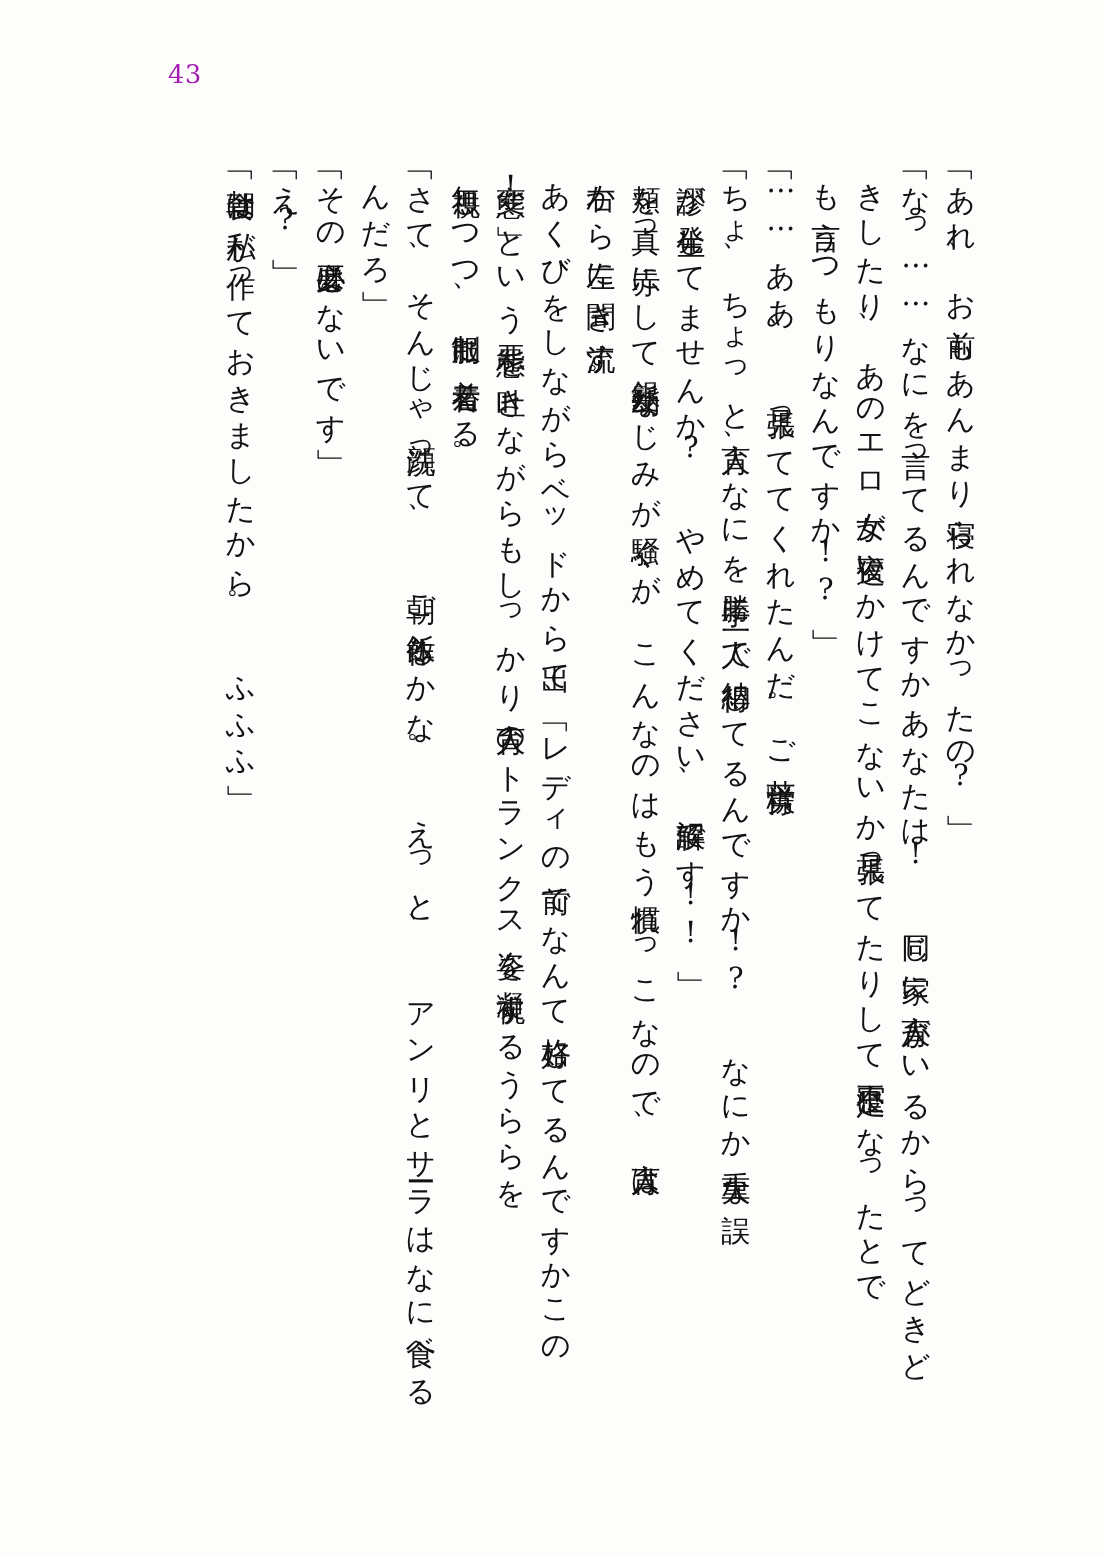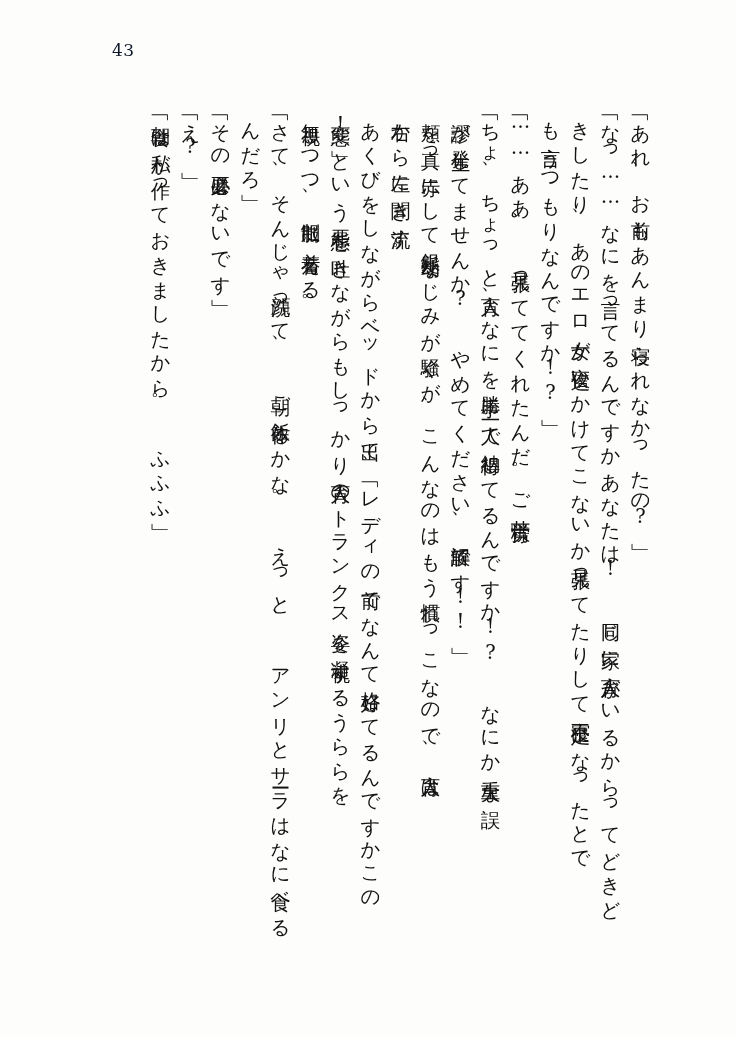--- a/index.html
+++ b/index.html
@@ -20,21 +20,21 @@
     height: 1037px;
     background: #fdfdfc;
     box-sizing: border-box;
   }
   .page-number {
     position: absolute;
     top: 40px;
     left: 112px;
     font-size: 17px;
     font-family: "DejaVu Serif", "Liberation Serif", serif;
-    color: #0f172a;
+    color: #a21caf;
     letter-spacing: 0.5px;
   }
   .text-block {
     position: absolute;
     top: 108px;
     left: 72px;
     right: 86px;
     height: 870px;
     display: flex;
     flex-direction: row-reverse;

